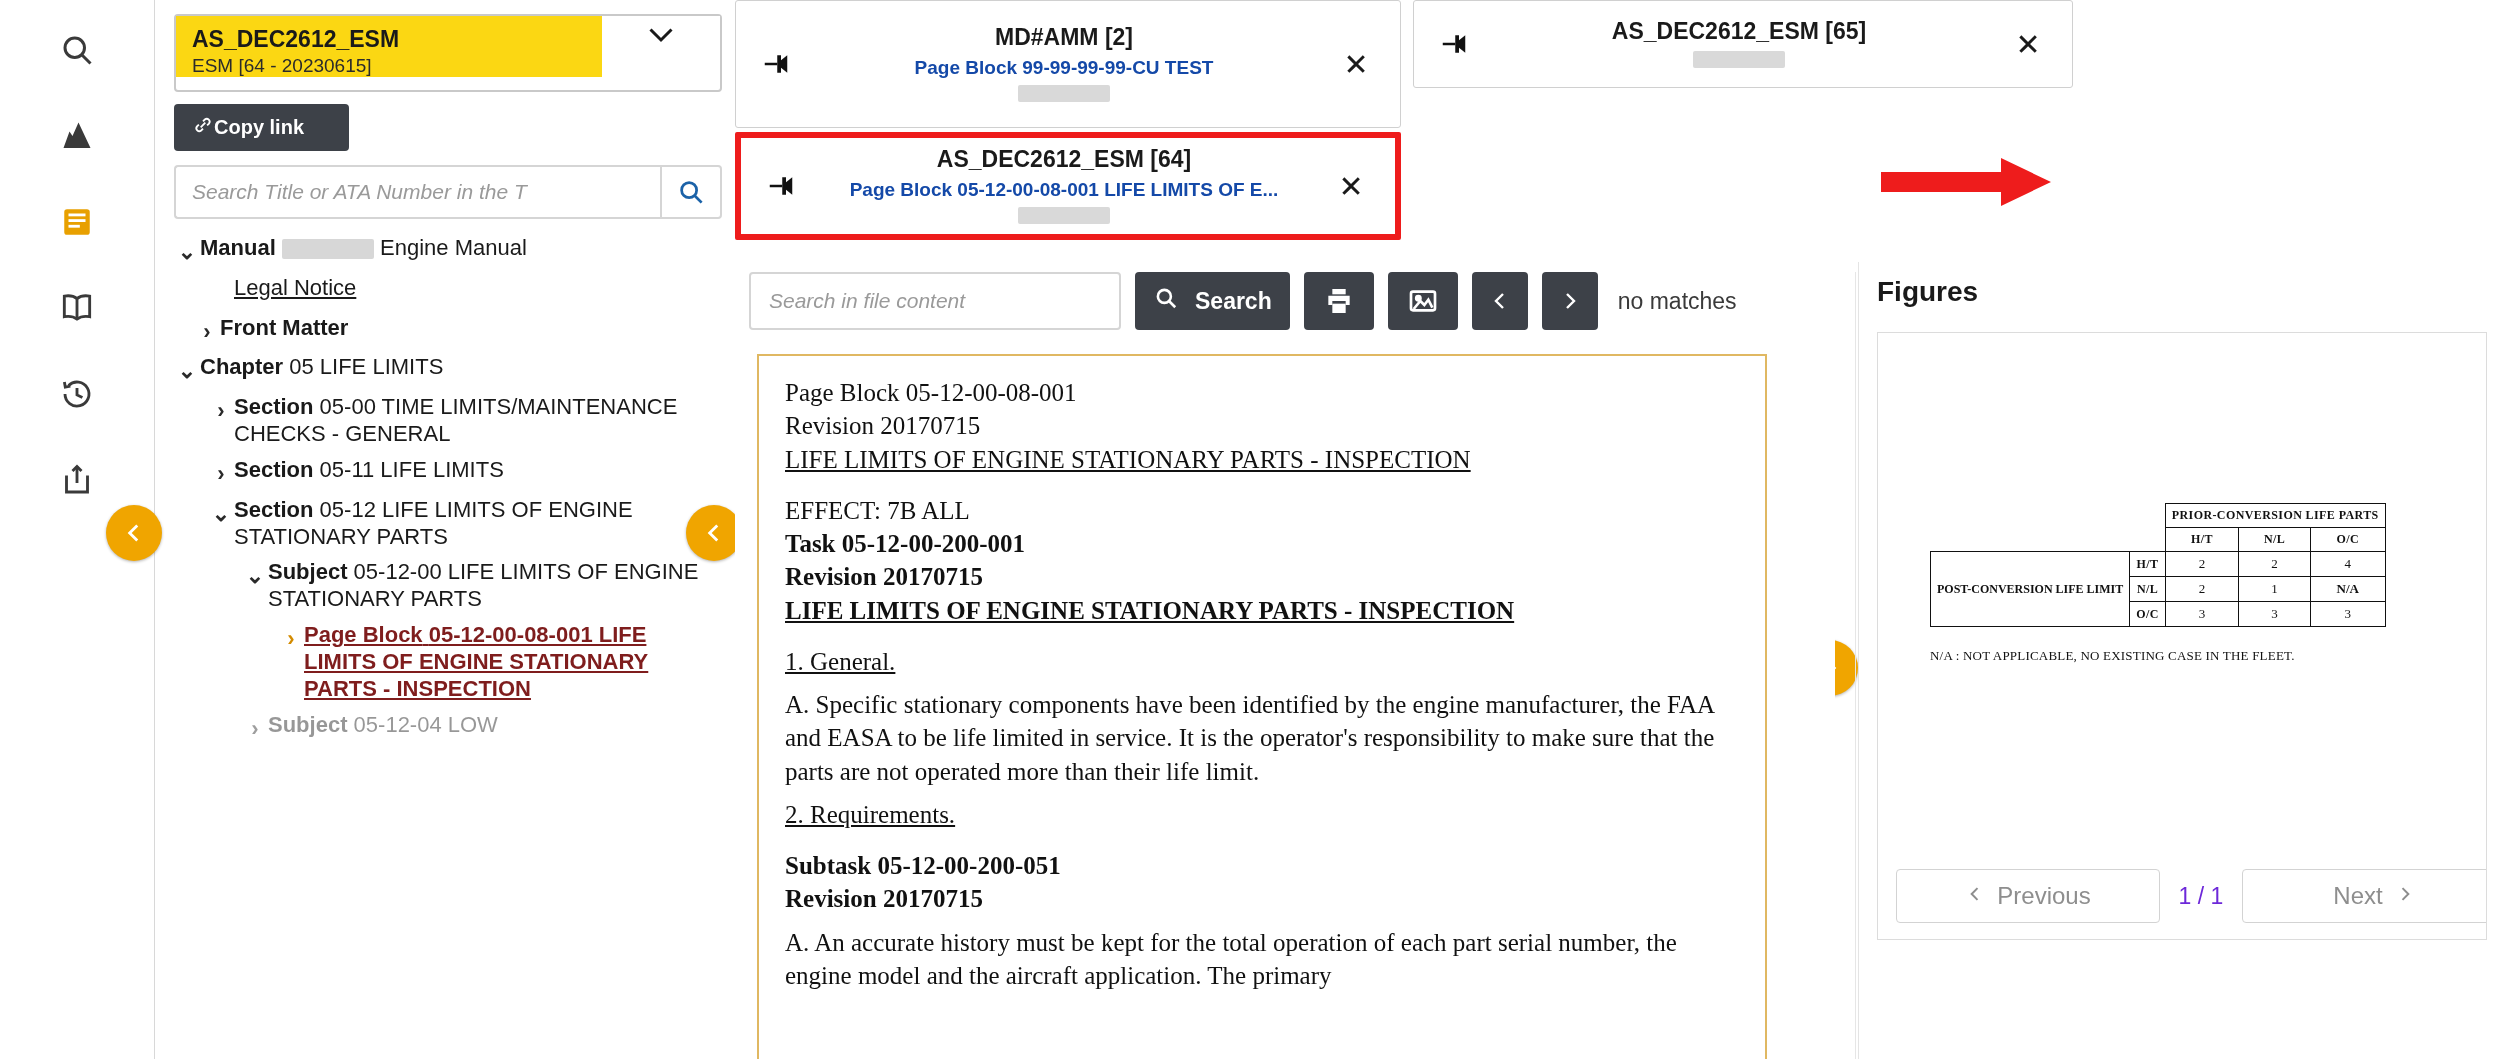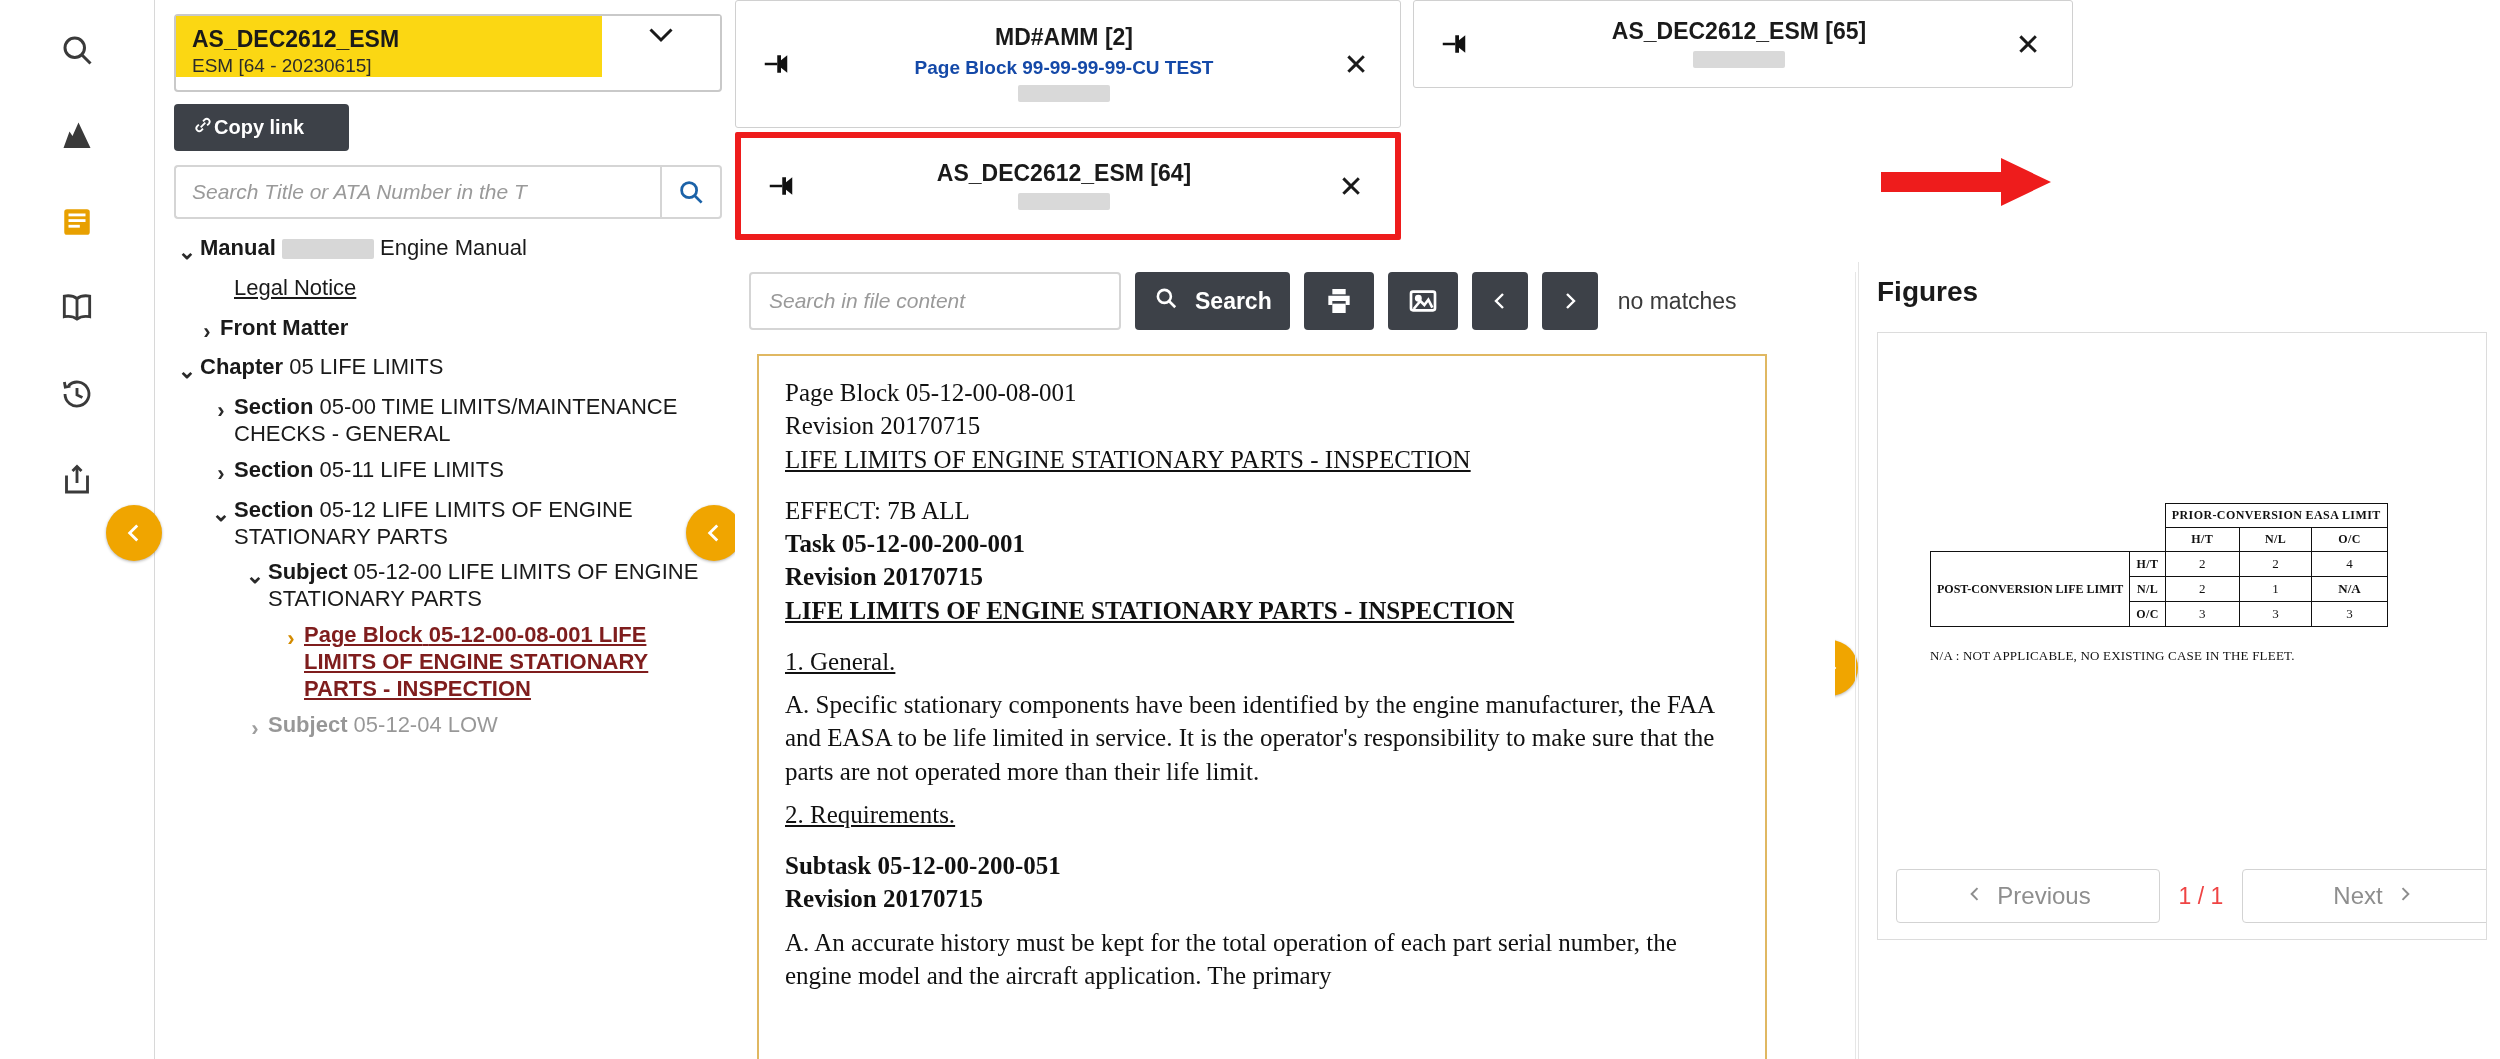--- a/index.html
+++ b/index.html
@@ -355,21 +355,21 @@
     flex: 1 1 0;
     height: 54px;
     border: 1px solid #d3d3d3;
     border-radius: 4px;
     background: #ffffff;
     display: flex; align-items: center; justify-content: center;
     gap: 12px;
     font-size: 24px; color: #8e8e8e;
   }
   .fig-count {
-    font-size: 23px; color: #ef4444;
+    font-size: 23px; color: #6d28d9;
     min-width: 58px; text-align: center;
   }
 
   
   .vsep {
     position: absolute;
     background: #e6e6e6;
   }
 </style>
 </head>
@@ -588,20 +588,21 @@
     <div class="tab" id="tab-3">
       <div class="tab-pin">
         <svg width="30" height="30" viewBox="0 0 24 24" fill="currentColor">
           <path d="M3 11h10v2H3z"></path>
             <path d="M13 5h3v14h-3z"></path>
             <path d="M16 9l5-4v14l-5-4z"></path>
         </svg>
       </div>
       <div class="tab-body">
         <div class="tab-title">AS_DEC2612_ESM [64]</div>
+        <div class="tab-sub">Page Block 05-12-00-08-001 LIFE LIMITS OF E...</div>
         <div class="tab-redact"></div>
       </div>
       <div class="tab-close">✕</div>
     </div>
 
     <svg class="tab-arrow" viewBox="0 0 180 60">
       <polygon points="178,30 128,6 128,20 8,20 8,40 128,40 128,54" fill="#ee1c1c"></polygon>
     </svg>
   </div>
 
@@ -671,21 +672,21 @@
   <div class="figures-panel">
     <div class="figures-title">Figures</div>
 
     <div class="figure-frame">
       <div class="fig-table-wrap">
         <table class="figtab">
           <tbody>
               <tr>
             <td class="nb"></td>
             <td class="nb"></td>
-            <td class="hdr" colspan="3">PRIOR-CONVERSION EASA LIMIT</td>
+            <td class="hdr" colspan="3">PRIOR-CONVERSION LIFE PARTS</td>
           </tr>
           <tr>
             <td class="nb"></td>
             <td class="nb"></td>
             <td class="hdr">H/T</td>
             <td class="hdr">N/L</td>
             <td class="hdr">O/C</td>
           </tr>
           <tr>
             <td class="rowlbl" rowspan="3">POST-CONVERSION LIFE LIMIT</td>

